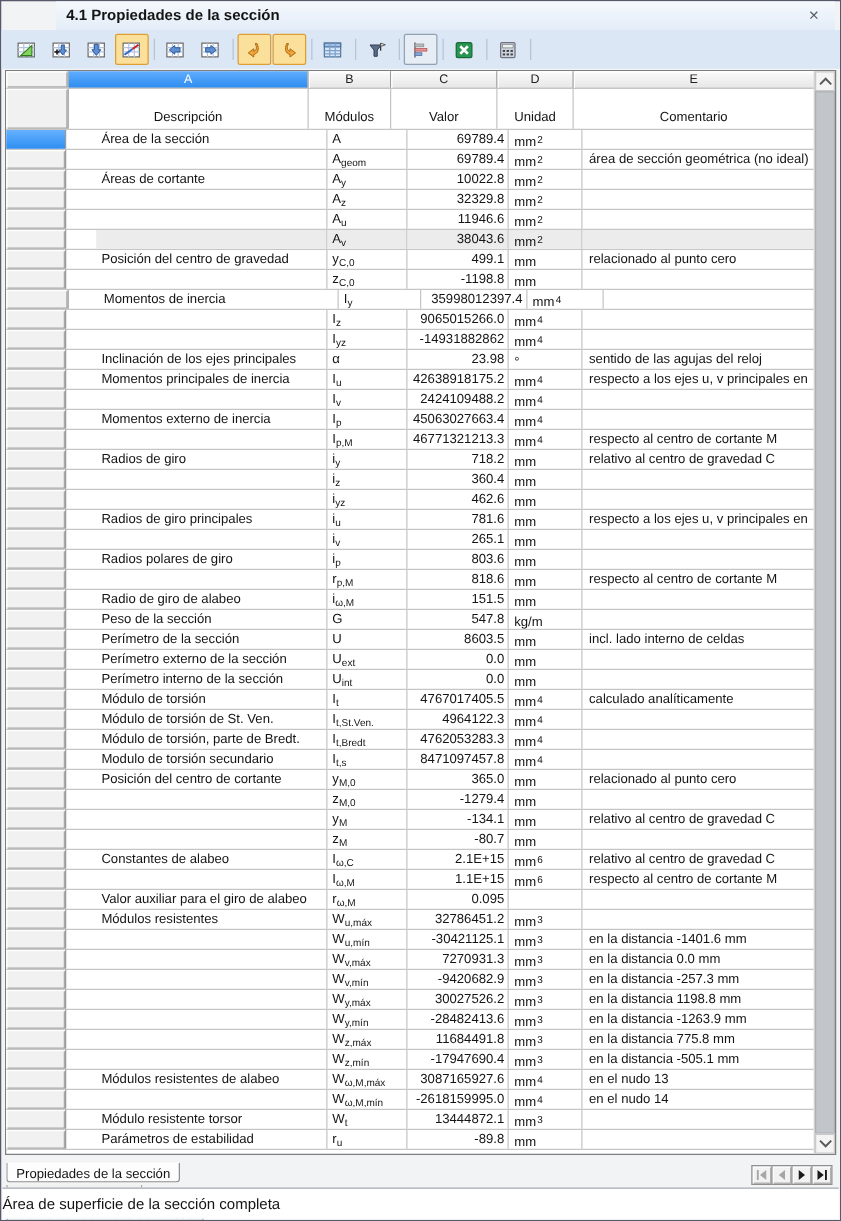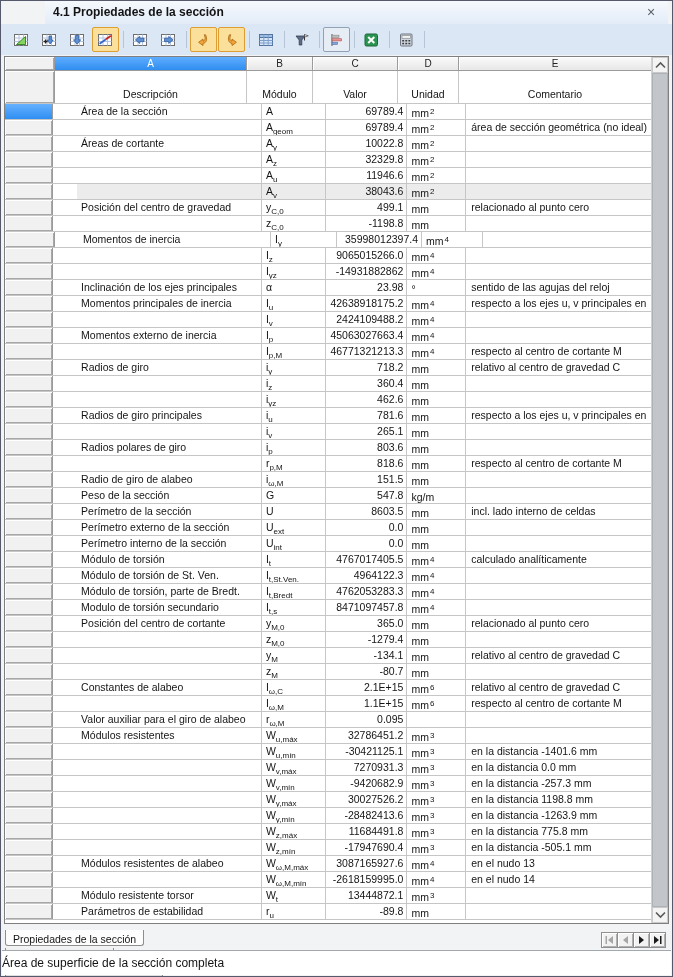--- a/index.html
+++ b/index.html
@@ -188,21 +188,21 @@
         <div class="letter-cell c-rowhdr hdr-corner"></div>
         <div class="letter-cell c-a sel-col">A</div>
         <div class="letter-cell c-b">B</div>
         <div class="letter-cell c-c">C</div>
         <div class="letter-cell c-d">D</div>
         <div class="letter-cell c-e">E</div>
       </div>
       <div class="hdr-row">
         <div class="hdr-cell c-rowhdr hdr-corner"></div>
         <div class="hdr-cell c-a">Descripción</div>
-        <div class="hdr-cell c-b">Módulo</div>
+        <div class="hdr-cell c-b">Módulos</div>
         <div class="hdr-cell c-c">Valor</div>
         <div class="hdr-cell c-d">Unidad</div>
         <div class="hdr-cell c-e">Comentario</div>
       </div>
       <div id="table-body">
           <div class="trow">
     <div class="cell c-rowhdr rowhdr sel"></div>
     <div class="cell c-a desc">Área de la sección</div>
     <div class="cell c-b symc"><span class="sym-main">A</span><span class="sym-sub"></span></div>
     <div class="cell c-c valc">69789.4</div>

